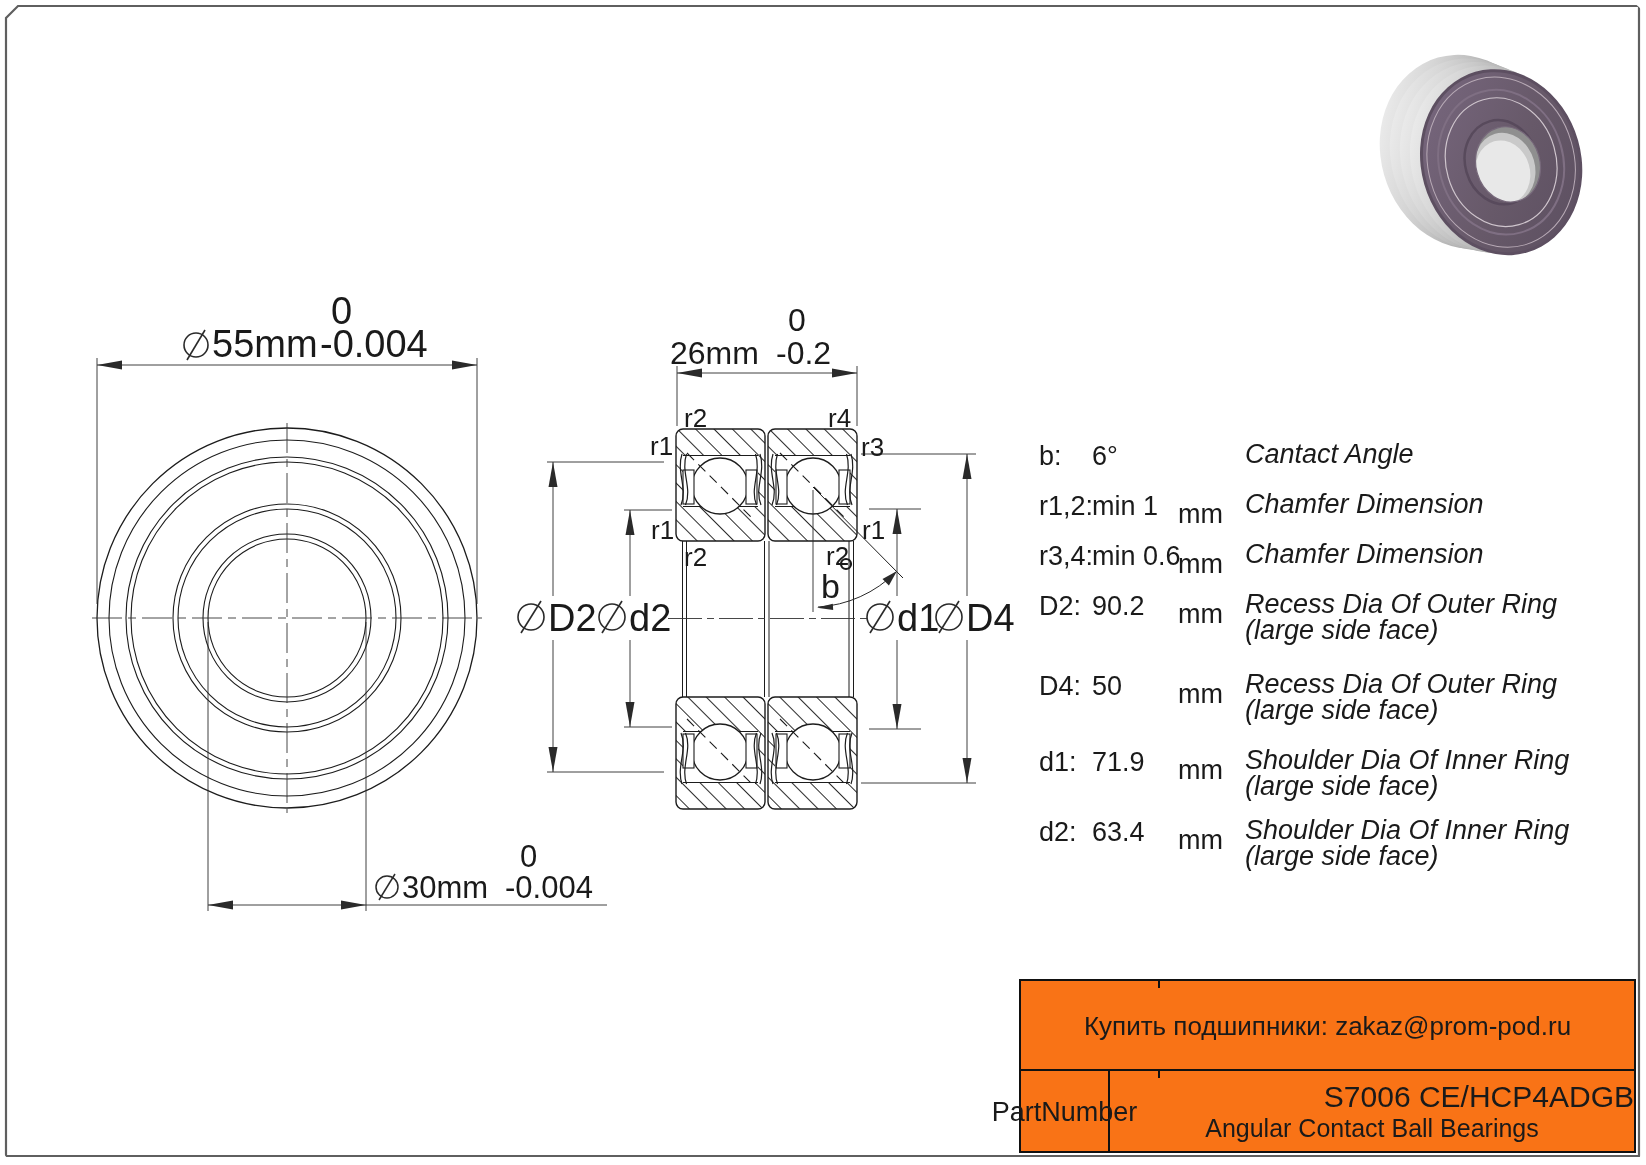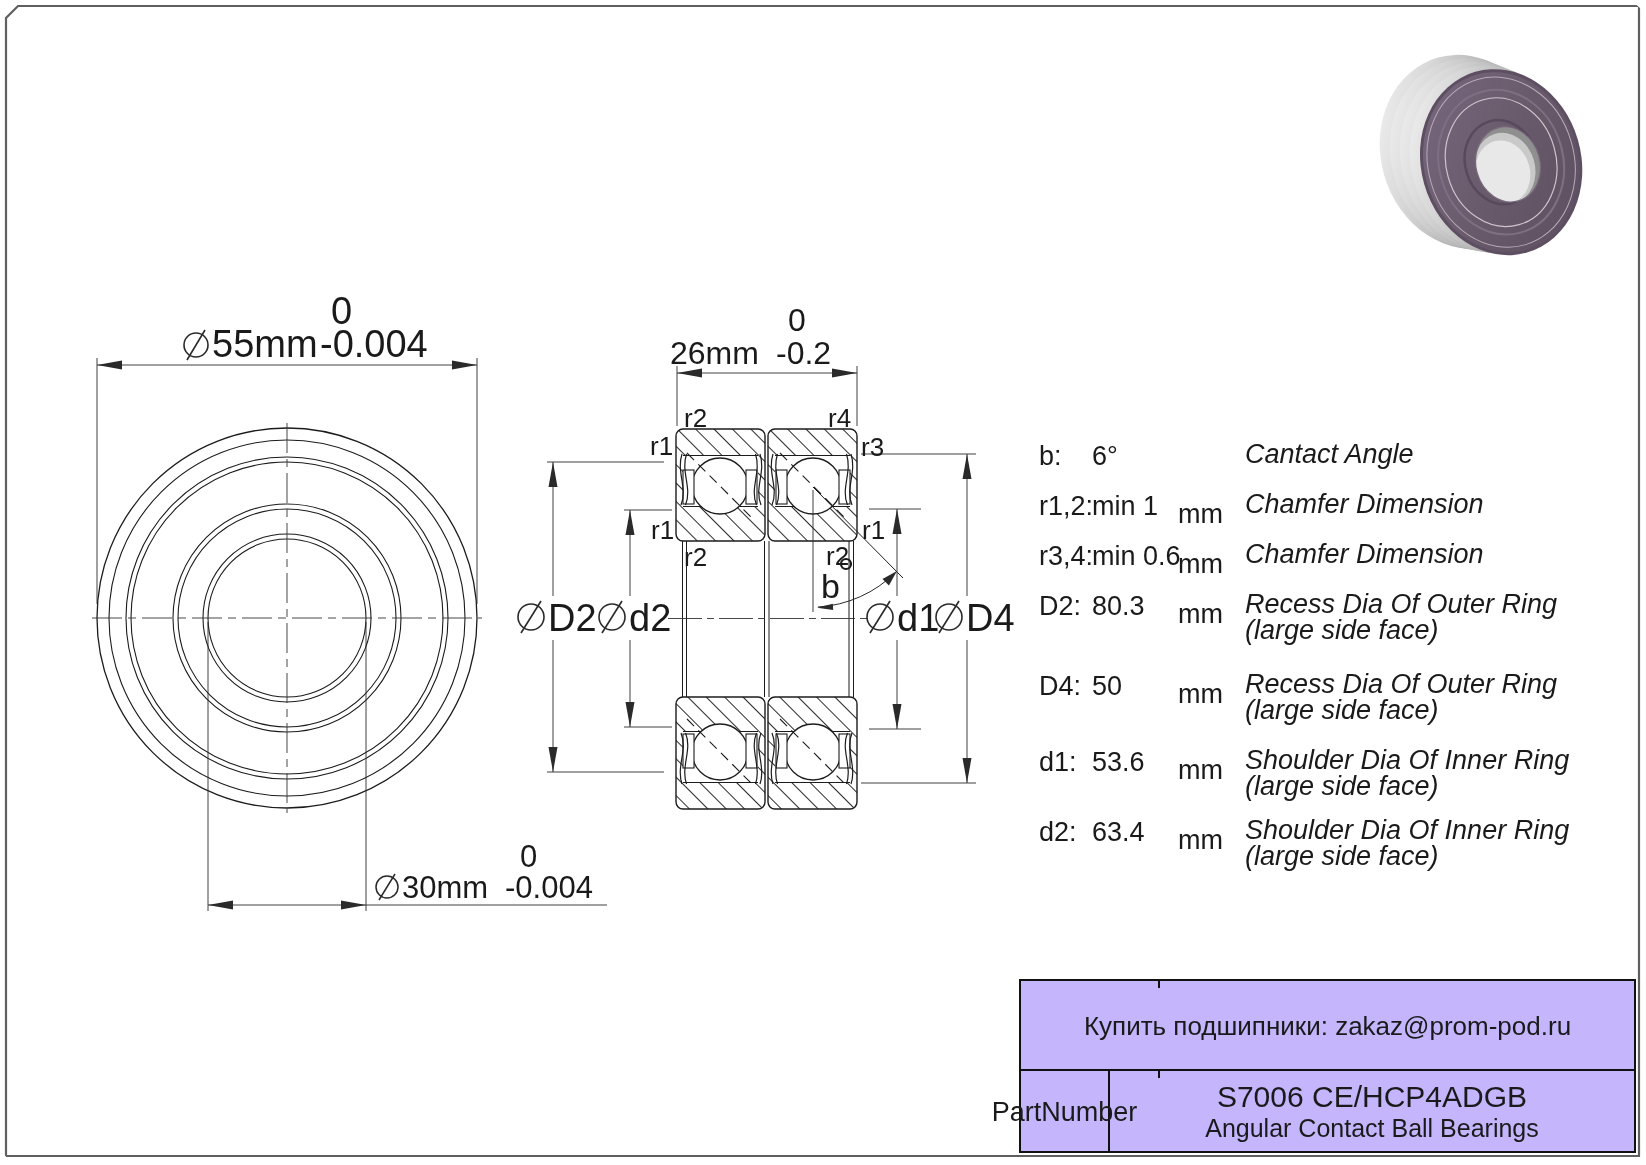--- a/index.html
+++ b/index.html
@@ -12,29 +12,29 @@
   .specs{position:absolute;left:1039px;top:0;width:570px;font-size:27px;}
   .srow{position:absolute;left:0;}
   .srow > span{position:absolute;white-space:nowrap;}
   .sp{left:0;}
   .sv{left:53px;}
   .su{left:139px;margin-top:8px;}
   .sd{left:206px;}
   .sd span{display:block;line-height:26px;white-space:nowrap;font-style:italic;}
 
   
-  .btable{position:absolute;left:1019px;top:979px;width:617px;height:174px;border:2px solid #111;box-sizing:border-box;background:#c4b5fd;}
+  .btable{position:absolute;left:1019px;top:979px;width:617px;height:174px;border:2px solid #111;box-sizing:border-box;background:#f97316;}
   .bt-contact{position:absolute;left:0;top:30px;width:100%;text-align:center;font-size:26px;}
   .bt-divider{position:absolute;left:0;top:88px;width:100%;border-top:2px solid #111;}
   .bt-vline{position:absolute;left:87px;top:88px;bottom:0;border-left:2px solid #111;}
   .bt-tick{position:absolute;left:137px;width:2px;height:7px;background:#111;}
   .bt-tick1{top:0;}
   .bt-tick2{top:90px;}
   .bt-partcell{position:absolute;left:0;top:90px;width:87px;height:82px;display:flex;align-items:center;justify-content:center;font-size:27px;line-height:26px;text-align:center;}
-  .bt-pn{position:absolute;left:89px;top:99px;right:0;text-align:center;font-size:30px;}
+  .bt-pn{position:absolute;left:89px;top:99px;right:0;text-align:right;font-size:30px;}
   .bt-cat{position:absolute;left:89px;top:133px;right:0;text-align:center;font-size:25px;}
 </style>
 </head>
 <body>
 
 <div class="page">
 
 <svg class="drawing" viewBox="0 0 1646 1165">
   <defs>
     <pattern id="hatch" patternUnits="userSpaceOnUse" width="13" height="13" patternTransform="rotate(-45)">
@@ -323,39 +323,39 @@
     <span class="sp">r3,4:</span>
     <span class="sv">min 0.6</span>
     <span class="su">mm</span>
     <span class="sd">
           <span>Chamfer Dimension</span>
           <span></span>
         </span>
   </div>
   <div class="srow" style="top:591px">
     <span class="sp">D2:</span>
-    <span class="sv">80.3</span>
+    <span class="sv">90.2</span>
     <span class="su">mm</span>
     <span class="sd">
           <span>Recess Dia Of Outer Ring</span>
           <span>(large side face)</span>
         </span>
   </div>
   <div class="srow" style="top:671px">
     <span class="sp">D4:</span>
     <span class="sv">50</span>
     <span class="su">mm</span>
     <span class="sd">
           <span>Recess Dia Of Outer Ring</span>
           <span>(large side face)</span>
         </span>
   </div>
   <div class="srow" style="top:747px">
     <span class="sp">d1:</span>
-    <span class="sv">53.6</span>
+    <span class="sv">71.9</span>
     <span class="su">mm</span>
     <span class="sd">
           <span>Shoulder Dia Of Inner Ring</span>
           <span>(large side face)</span>
         </span>
   </div>
   <div class="srow" style="top:817px">
     <span class="sp">d2:</span>
     <span class="sv">63.4</span>
     <span class="su">mm</span>

